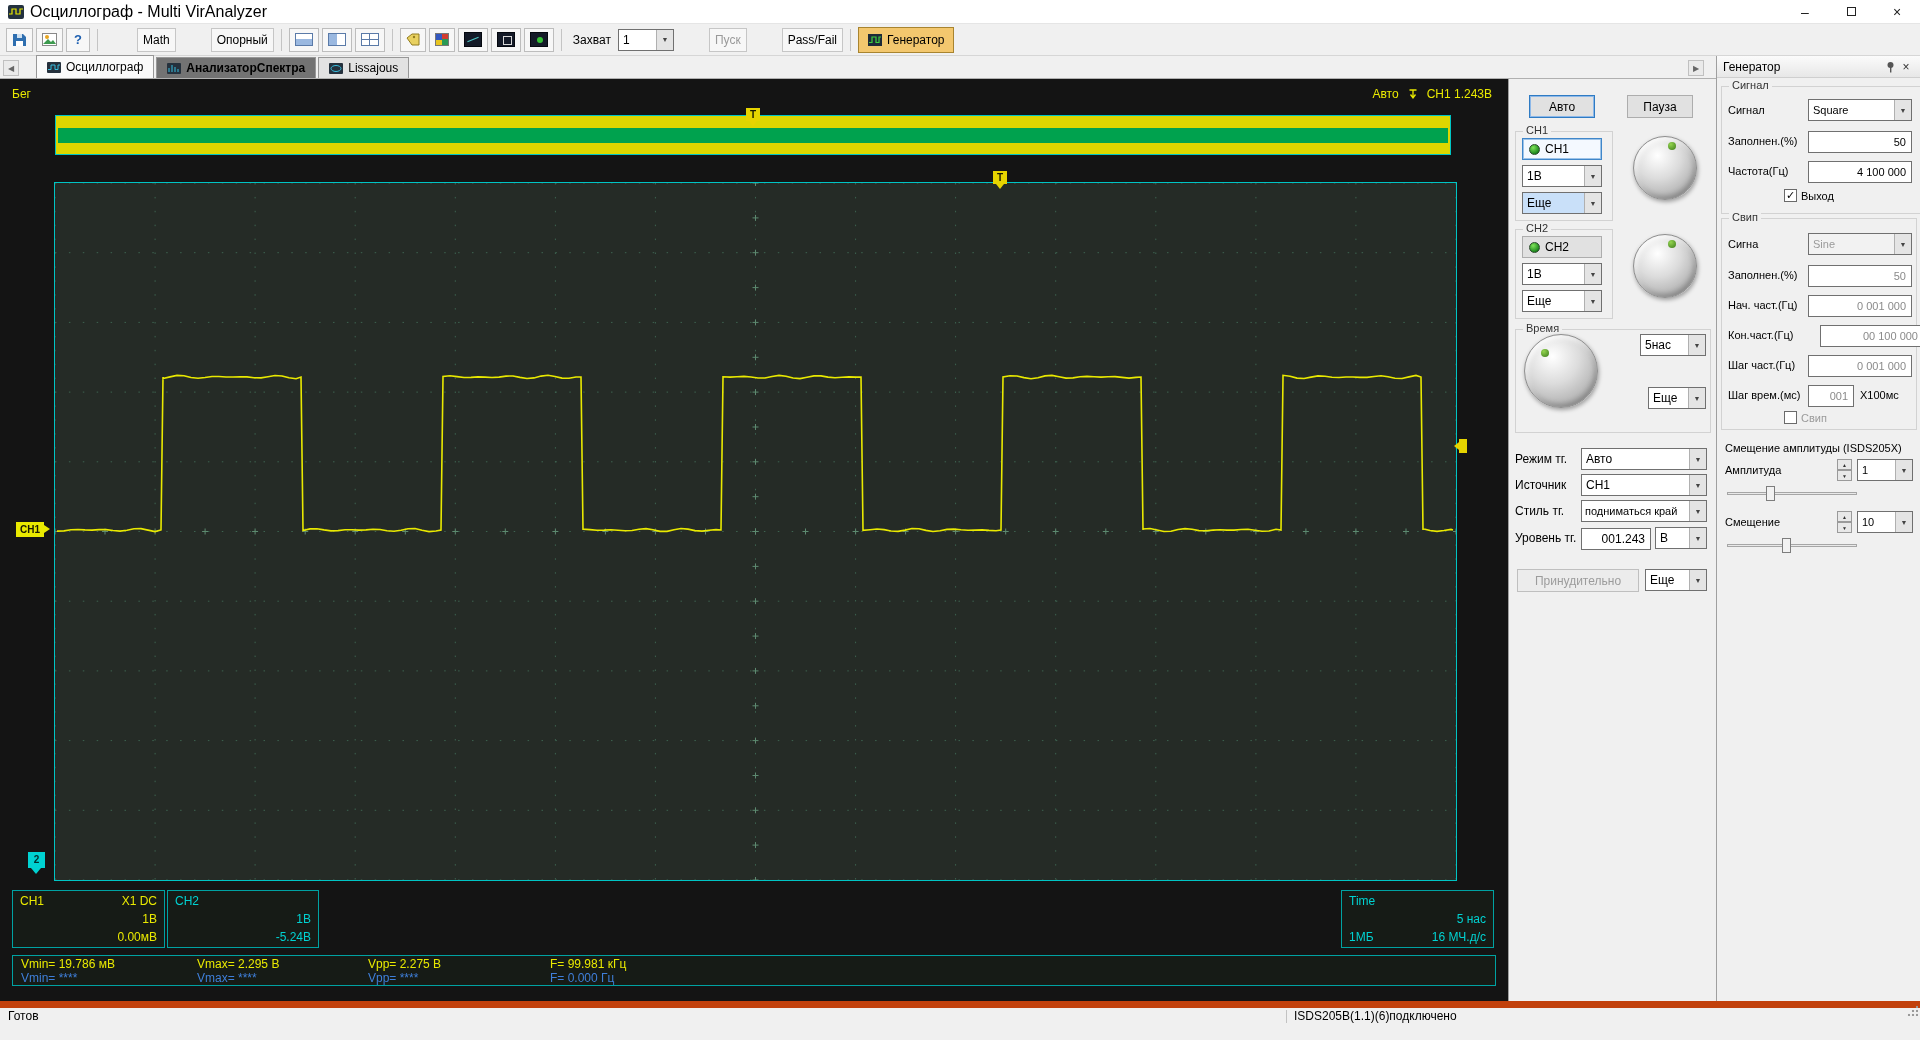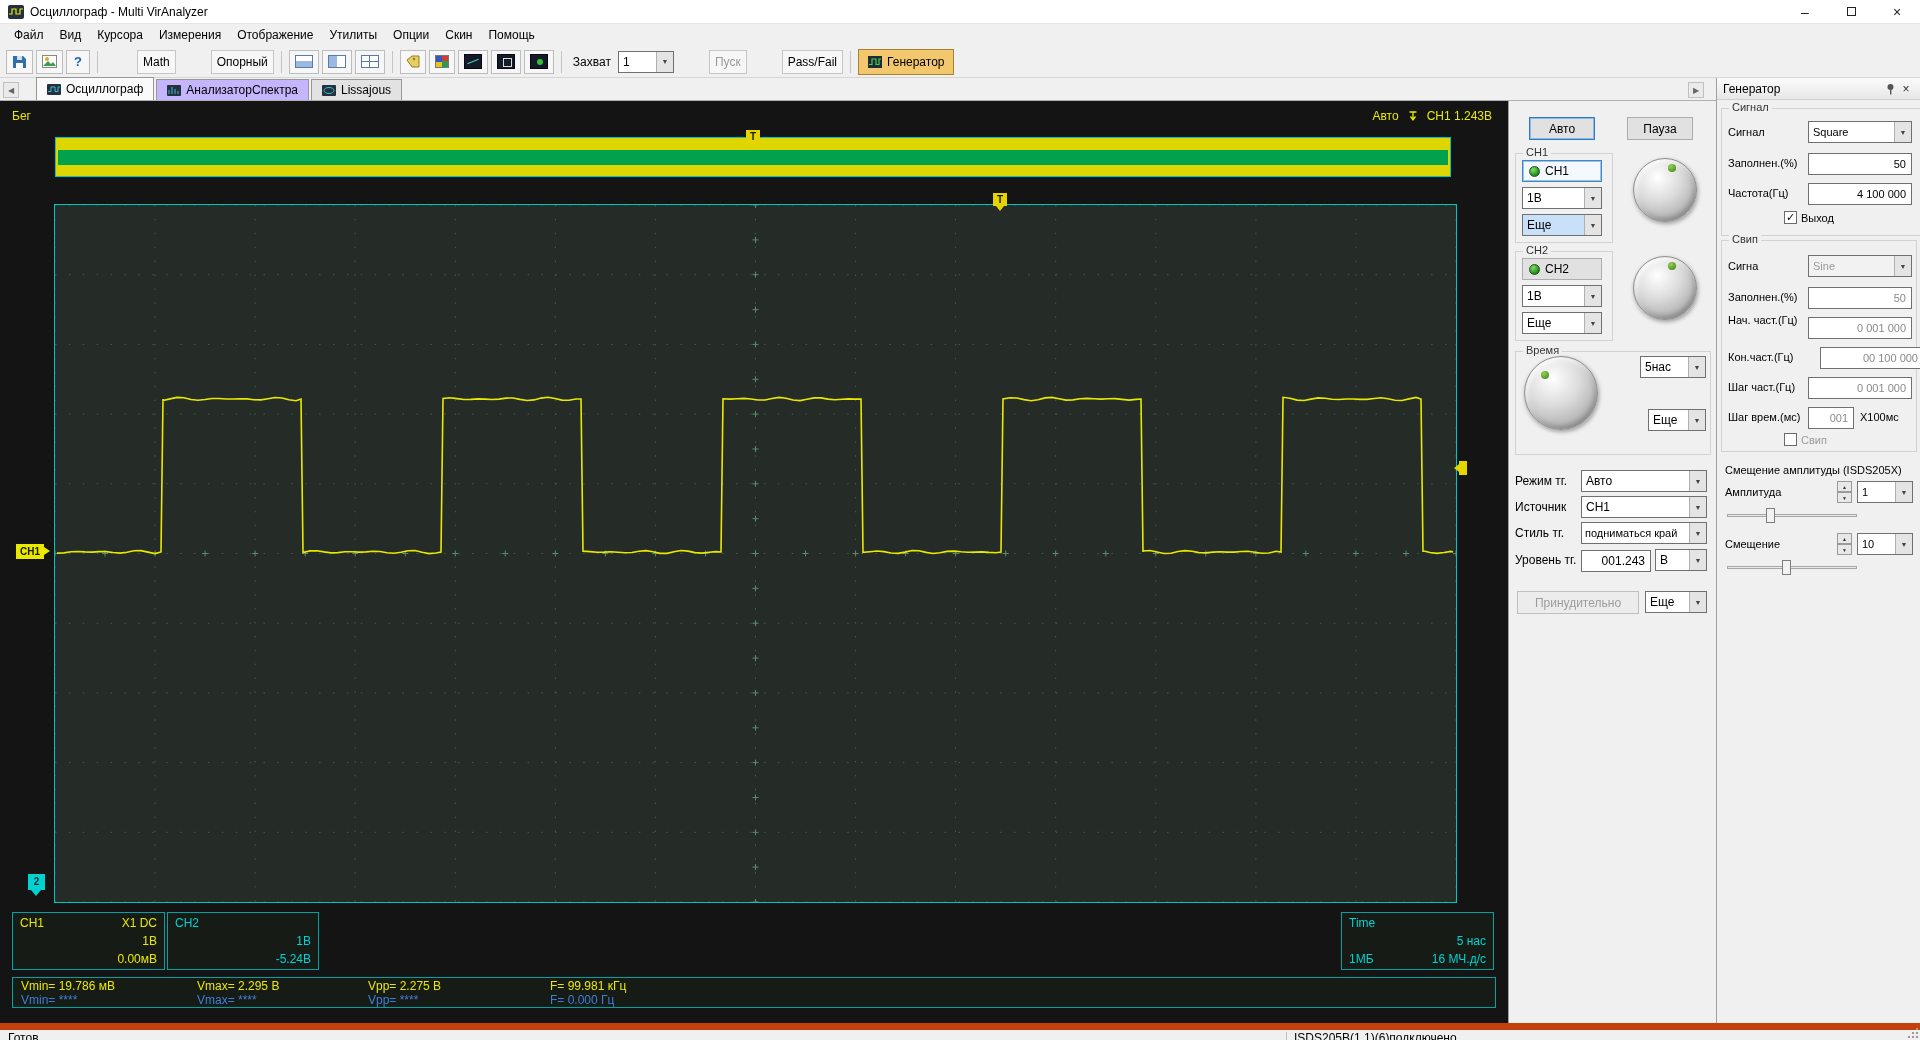--- a/index.html
+++ b/index.html
@@ -3,21 +3,21 @@
 <meta charset="utf-8">
 <style>
   * { box-sizing:border-box; margin:0; padding:0; }
   html,body { width:1920px; height:1040px; overflow:hidden; }
   body { font-family:"Liberation Sans","DejaVu Sans",sans-serif; font-size:12px; color:#000; background:#f0f0f0; }
   .app { position:relative; width:1920px; height:1040px; background:#f0f0f0; }
 
   
   .titlebar { height:24px; background:#ffffff; display:flex; align-items:center; border-bottom:1px solid #e5e5e5; }
   .app-icon { margin:0 6px 0 8px; display:flex; }
-  .title-text { font-size:12px; }
+  .title-text { font-size:16px; }
   .win-btns { margin-left:auto; display:flex; height:100%; }
   .win-btn { width:46px; display:flex; align-items:center; justify-content:center; font-size:14px; color:#222; }
   .maxbox { width:9px; height:9px; border:1px solid #222; display:inline-block; }
 
   
   .menubar { height:22px; background:#f0f0f0; display:flex; align-items:center; padding-left:6px; }
   .menu-item { padding:2px 8px; }
 
   
   .toolbar { height:32px; background:#f0f0f0; border-bottom:1px solid #d6d6d6; display:flex; align-items:center; padding-left:6px; gap:3px; }
@@ -60,21 +60,21 @@
   .hslider { position:absolute; height:18px; }
   .hslider .track { position:absolute; top:8px; left:0; right:0; height:3px; border:1px solid #a6a6a6; background:#e9e9e9; }
   .hslider .thumb { position:absolute; top:2px; width:9px; height:15px; background:#f2f2f2; border:1px solid #7d7d7d; }
 
   
   .main { display:flex; height:945px; }
   .left-col { width:1716px; display:flex; flex-direction:column; }
   .tabbar { height:23px; background:#f0f0f0; border-bottom:1px solid #b0b0b0; display:flex; align-items:flex-end; position:relative; padding-left:34px; }
   .tab { height:21px; display:flex; align-items:center; gap:5px; padding:0 10px; border:1px solid #979797; border-bottom:none; margin-left:2px; background:#e2e2e2; font-size:12px; }
   .tab.active { background:#fafafa; height:23px; }
-  .tab.highlight { background:#c4b5fd; }
+  .tab.highlight { background:#737373;font-weight:bold; }
   .tab-nav { position:absolute; top:4px; width:16px; height:16px; display:flex; align-items:center; justify-content:center; font-size:8px; color:#666; border:1px solid #c0c0c0; background:#eaeaea; }
 
   
   .scope-area { position:relative; width:1508px; height:922px; background:#141414; overflow:hidden; }
   .scope-toprow { position:absolute; top:8px; left:12px; color:#e9e900; }
   .scope-triginfo { position:absolute; top:8px; right:16px; color:#e9e900; display:flex; align-items:center; gap:9px; }
   .overview { position:absolute; left:55px; top:36px; width:1396px; height:40px; border:1px solid #00c4c4; background:#ddd600; }
   .overview .stripe { position:absolute; left:2px; right:2px; top:12px; height:15px; background:#00a24e; }
   .graticule { position:absolute; left:54px; top:103px; width:1403px; height:699px; border:1px solid #00c4c4; background:#252b26; }
   .graticule svg { position:absolute; left:0; top:0; }
@@ -142,31 +142,20 @@
     <span class="title-text">Осциллограф - Multi VirAnalyzer</span>
     <div class="win-btns">
       <span class="win-btn">–</span>
       <span class="win-btn">
           <span class="maxbox"></span>
         </span>
       <span class="win-btn">×</span>
     </div>
   </div>
 
-  <div class="menubar">
-    <span class="menu-item">Файл</span>
-    <span class="menu-item">Вид</span>
-    <span class="menu-item">Курсора</span>
-    <span class="menu-item">Измерения</span>
-    <span class="menu-item">Отображение</span>
-    <span class="menu-item">Утилиты</span>
-    <span class="menu-item">Опции</span>
-    <span class="menu-item">Скин</span>
-    <span class="menu-item">Помощь</span>
-  </div>
 
   <div class="toolbar">
     <span class="tool-btn">
       <svg width="15" height="15">
           <path d="M1 2 h10 l3 3 v9 h-13 z" fill="#2f6fb0"></path>
           <rect x="4" y="9" width="7" height="5" fill="#fff"></rect>
           <rect x="5" y="2" width="5" height="4" fill="#cfe0f0"></rect>
         </svg>
     </span>
     <span class="tool-btn">
@@ -542,21 +531,21 @@
 
       <div class="gbox" style="left:4px; top:162px; width:196px; height:212px">
         <span class="gleg">Свип</span>
         <span class="glabel" style="position:absolute; top:15px; left:6px">Сигна</span>
         <span class="combo disabled" style="position:absolute; left:86px; top:14px; width:104px">
             <span class="combo-val">Sine</span>
             <span class="combo-btn">▼</span>
           </span>
         <span class="glabel" style="position:absolute; top:46px; left:6px">Заполнен.(%)</span>
         <span class="tinput gray" style="position:absolute; left:86px; top:46px; width:104px">50</span>
-        <span class="glabel" style="position:absolute; top:69px; left:6px">Нач. част.(Гц)</span>
+        <span class="glabel" style="position:absolute; top:76px; left:6px">Нач. част.(Гц)</span>
         <span class="tinput gray" style="position:absolute; left:86px; top:76px; width:104px">0 001 000</span>
         <span class="glabel" style="position:absolute; top:106px; left:6px">Кон.част.(Гц)</span>
         <span class="tinput gray" style="position:absolute; left:98px; top:106px; width:104px">00 100 000</span>
         <span class="glabel" style="position:absolute; top:136px; left:6px">Шаг част.(Гц)</span>
         <span class="tinput gray" style="position:absolute; left:86px; top:136px; width:104px">0 001 000</span>
         <span class="glabel" style="position:absolute; top:166px; left:6px">Шаг врем.(мс)</span>
         <span class="tinput gray" style="position:absolute; left:86px; top:166px; width:46px">001</span>
         <span class="glabel" style="position:absolute; top:166px; left:138px">X100мс</span>
         <span style="position:absolute; left:62px; top:192px; display:flex; align-items:center; gap:4px; color:#9a9a9a">
           <span class="cbx off">✓</span>

